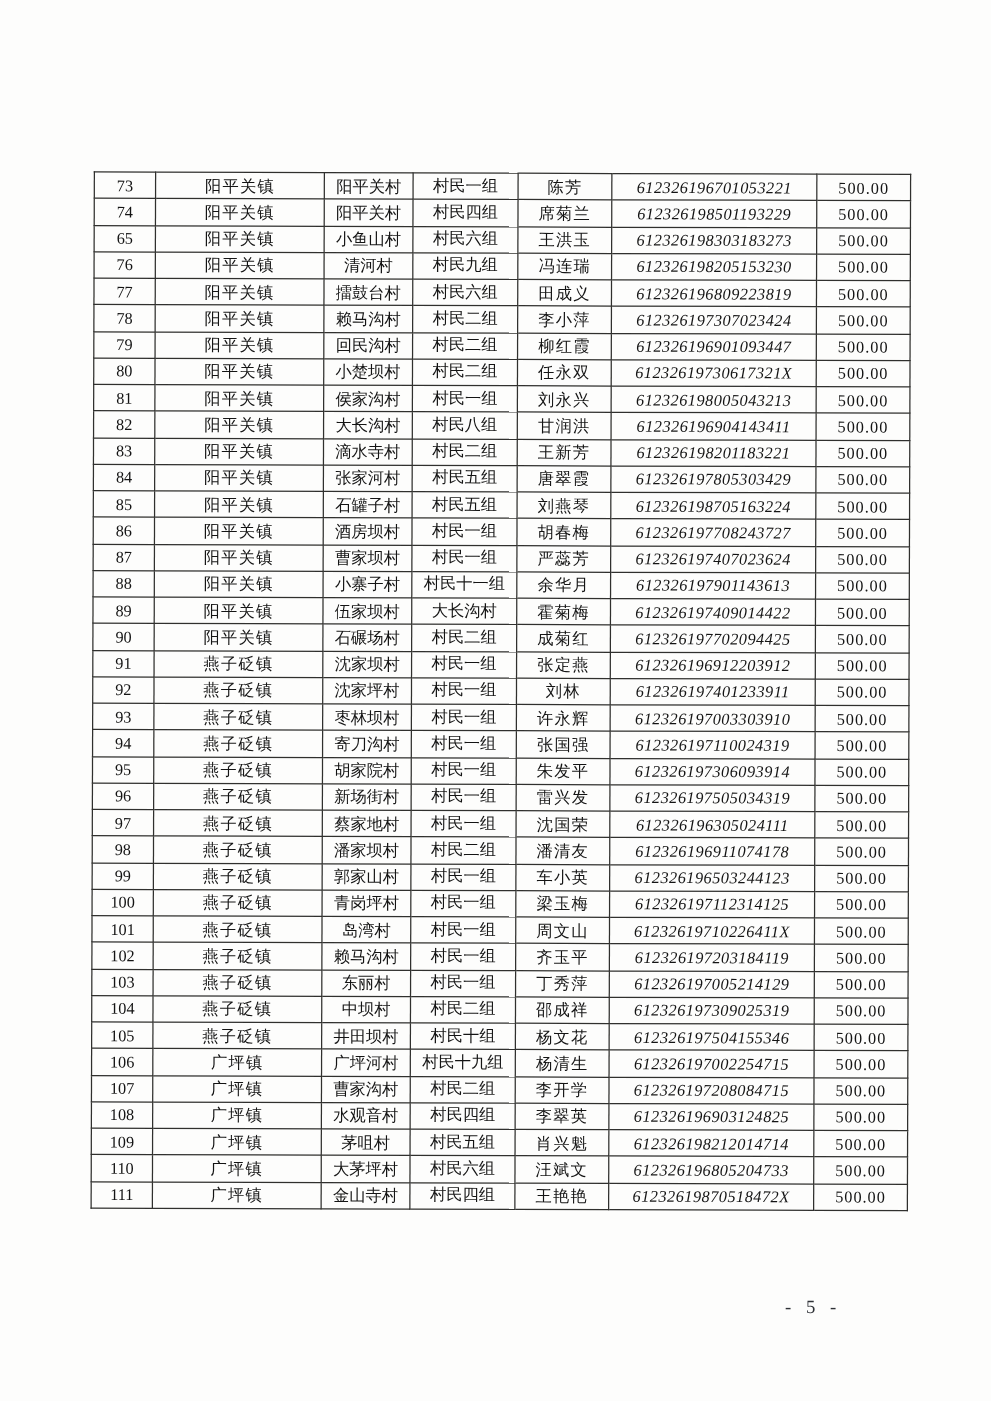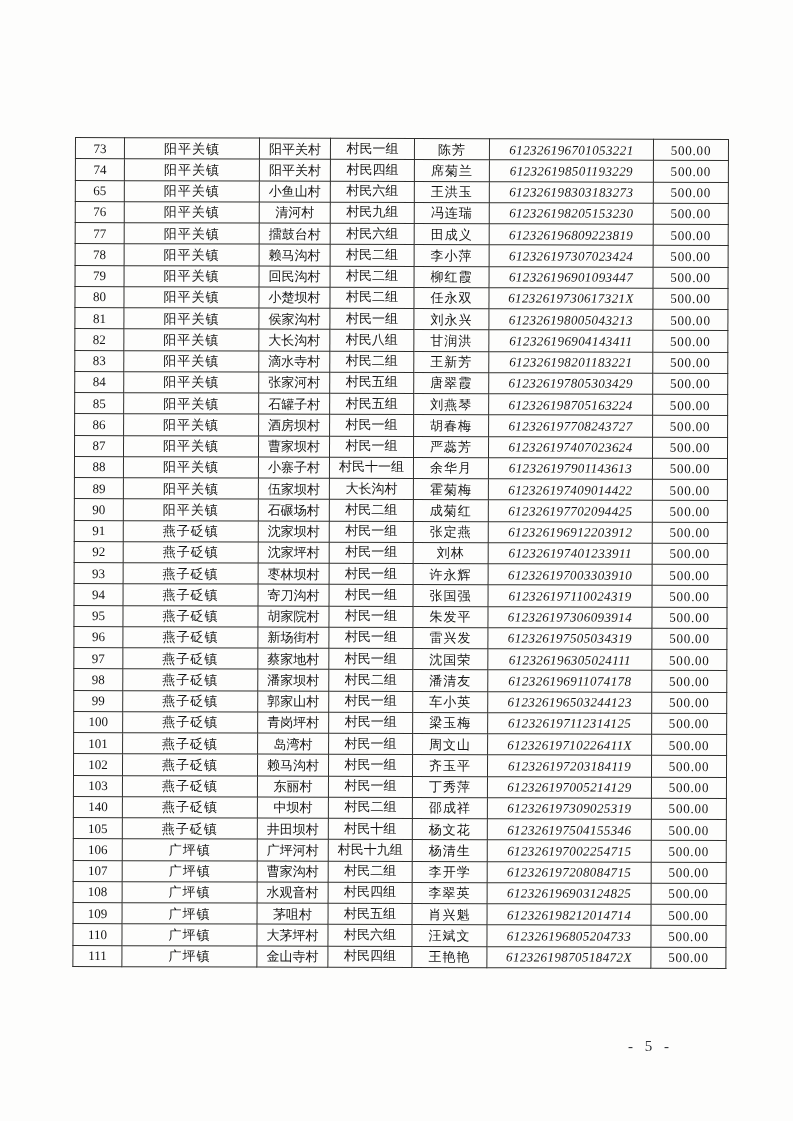--- a/index.html
+++ b/index.html
@@ -338,21 +338,21 @@
           <tr>
             <td class="col-no">103</td>
             <td class="col-town">燕子砭镇</td>
             <td class="col-village">东丽村</td>
             <td class="col-group">村民一组</td>
             <td class="col-name">丁秀萍</td>
             <td class="col-id_number">612326197005214129</td>
             <td class="col-amount">500.00</td>
           </tr>
           <tr>
-            <td class="col-no">140</td>
+            <td class="col-no">104</td>
             <td class="col-town">燕子砭镇</td>
             <td class="col-village">中坝村</td>
             <td class="col-group">村民二组</td>
             <td class="col-name">邵成祥</td>
             <td class="col-id_number">612326197309025319</td>
             <td class="col-amount">500.00</td>
           </tr>
           <tr>
             <td class="col-no">105</td>
             <td class="col-town">燕子砭镇</td>

